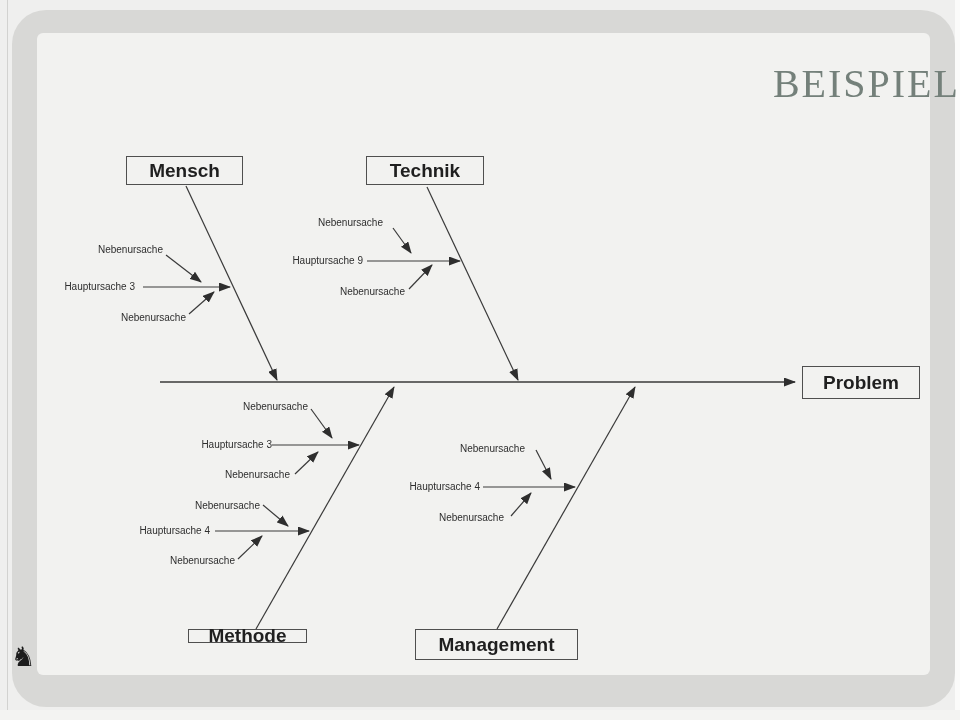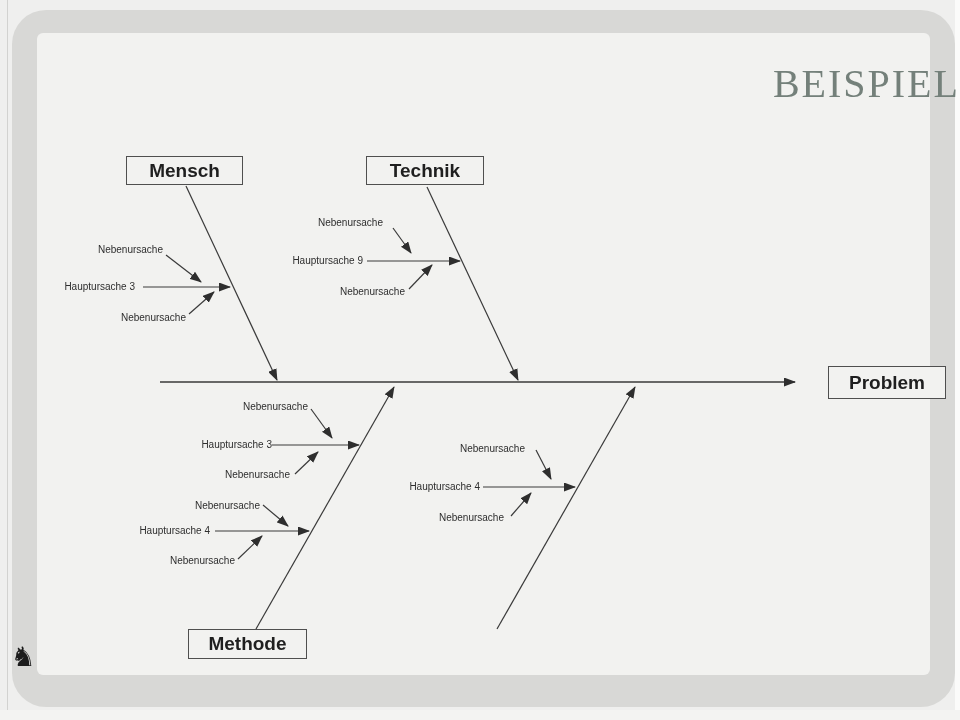--- a/index.html
+++ b/index.html
@@ -27,23 +27,23 @@
     color:#74807a;
   }
   .node-box{
     position:absolute;box-sizing:border-box;
     border:1px solid #4f4f4f;background:#f2f2f0;
     display:flex;align-items:center;justify-content:center;
     font-weight:bold;font-size:19px;color:#1f1f1f;
   }
   .box-mensch{left:126px;top:156px;width:117px;height:29px;}
   .box-technik{left:366px;top:156px;width:118px;height:29px;justify-content:center;}
-  .box-methode{left:188px;top:629px;width:119px;height:30px;}
+  .box-methode{left:188px;top:629px;width:119px;height:14px;}
   .box-management{left:415px;top:629px;width:163px;height:31px;}
-  .box-problem{left:828px;top:366px;width:118px;height:33px;}
+  .box-problem{left:802px;top:366px;width:118px;height:33px;}
   .cause-label{
     position:absolute;white-space:nowrap;
     font-size:10px;line-height:14px;color:#2e2e2e;text-align:right;
   }
   svg.lines{position:absolute;left:0;top:0;pointer-events:none;}
   svg.lines line{stroke:#3a3a3a;stroke-width:1.2;}
   svg.lines line.spine{stroke-width:1.6;}
   .watermark{
     position:absolute;left:11px;top:642px;
     font-size:27px;color:#1c1c1c;line-height:30px;
@@ -97,20 +97,23 @@
 
   <div class="node-box box-mensch">
     <span>Mensch</span>
   </div>
   <div class="node-box box-technik">
     <span>Technik</span>
   </div>
   <div class="node-box box-methode">
     <span>Methode</span>
   </div>
+  <div class="node-box box-management">
+    <span>Management</span>
+  </div>
   <div class="node-box box-problem">
     <span>Problem</span>
   </div>
 
   <div class="cause-label" style="right:797px;top:243px">Nebenursache</div>
   <div class="cause-label" style="right:825px;top:280px">Hauptursache 3</div>
   <div class="cause-label" style="right:774px;top:311px">Nebenursache</div>
 
   <div class="cause-label" style="right:577px;top:216px">Nebenursache</div>
   <div class="cause-label" style="right:597px;top:254px">Hauptursache 9</div>

